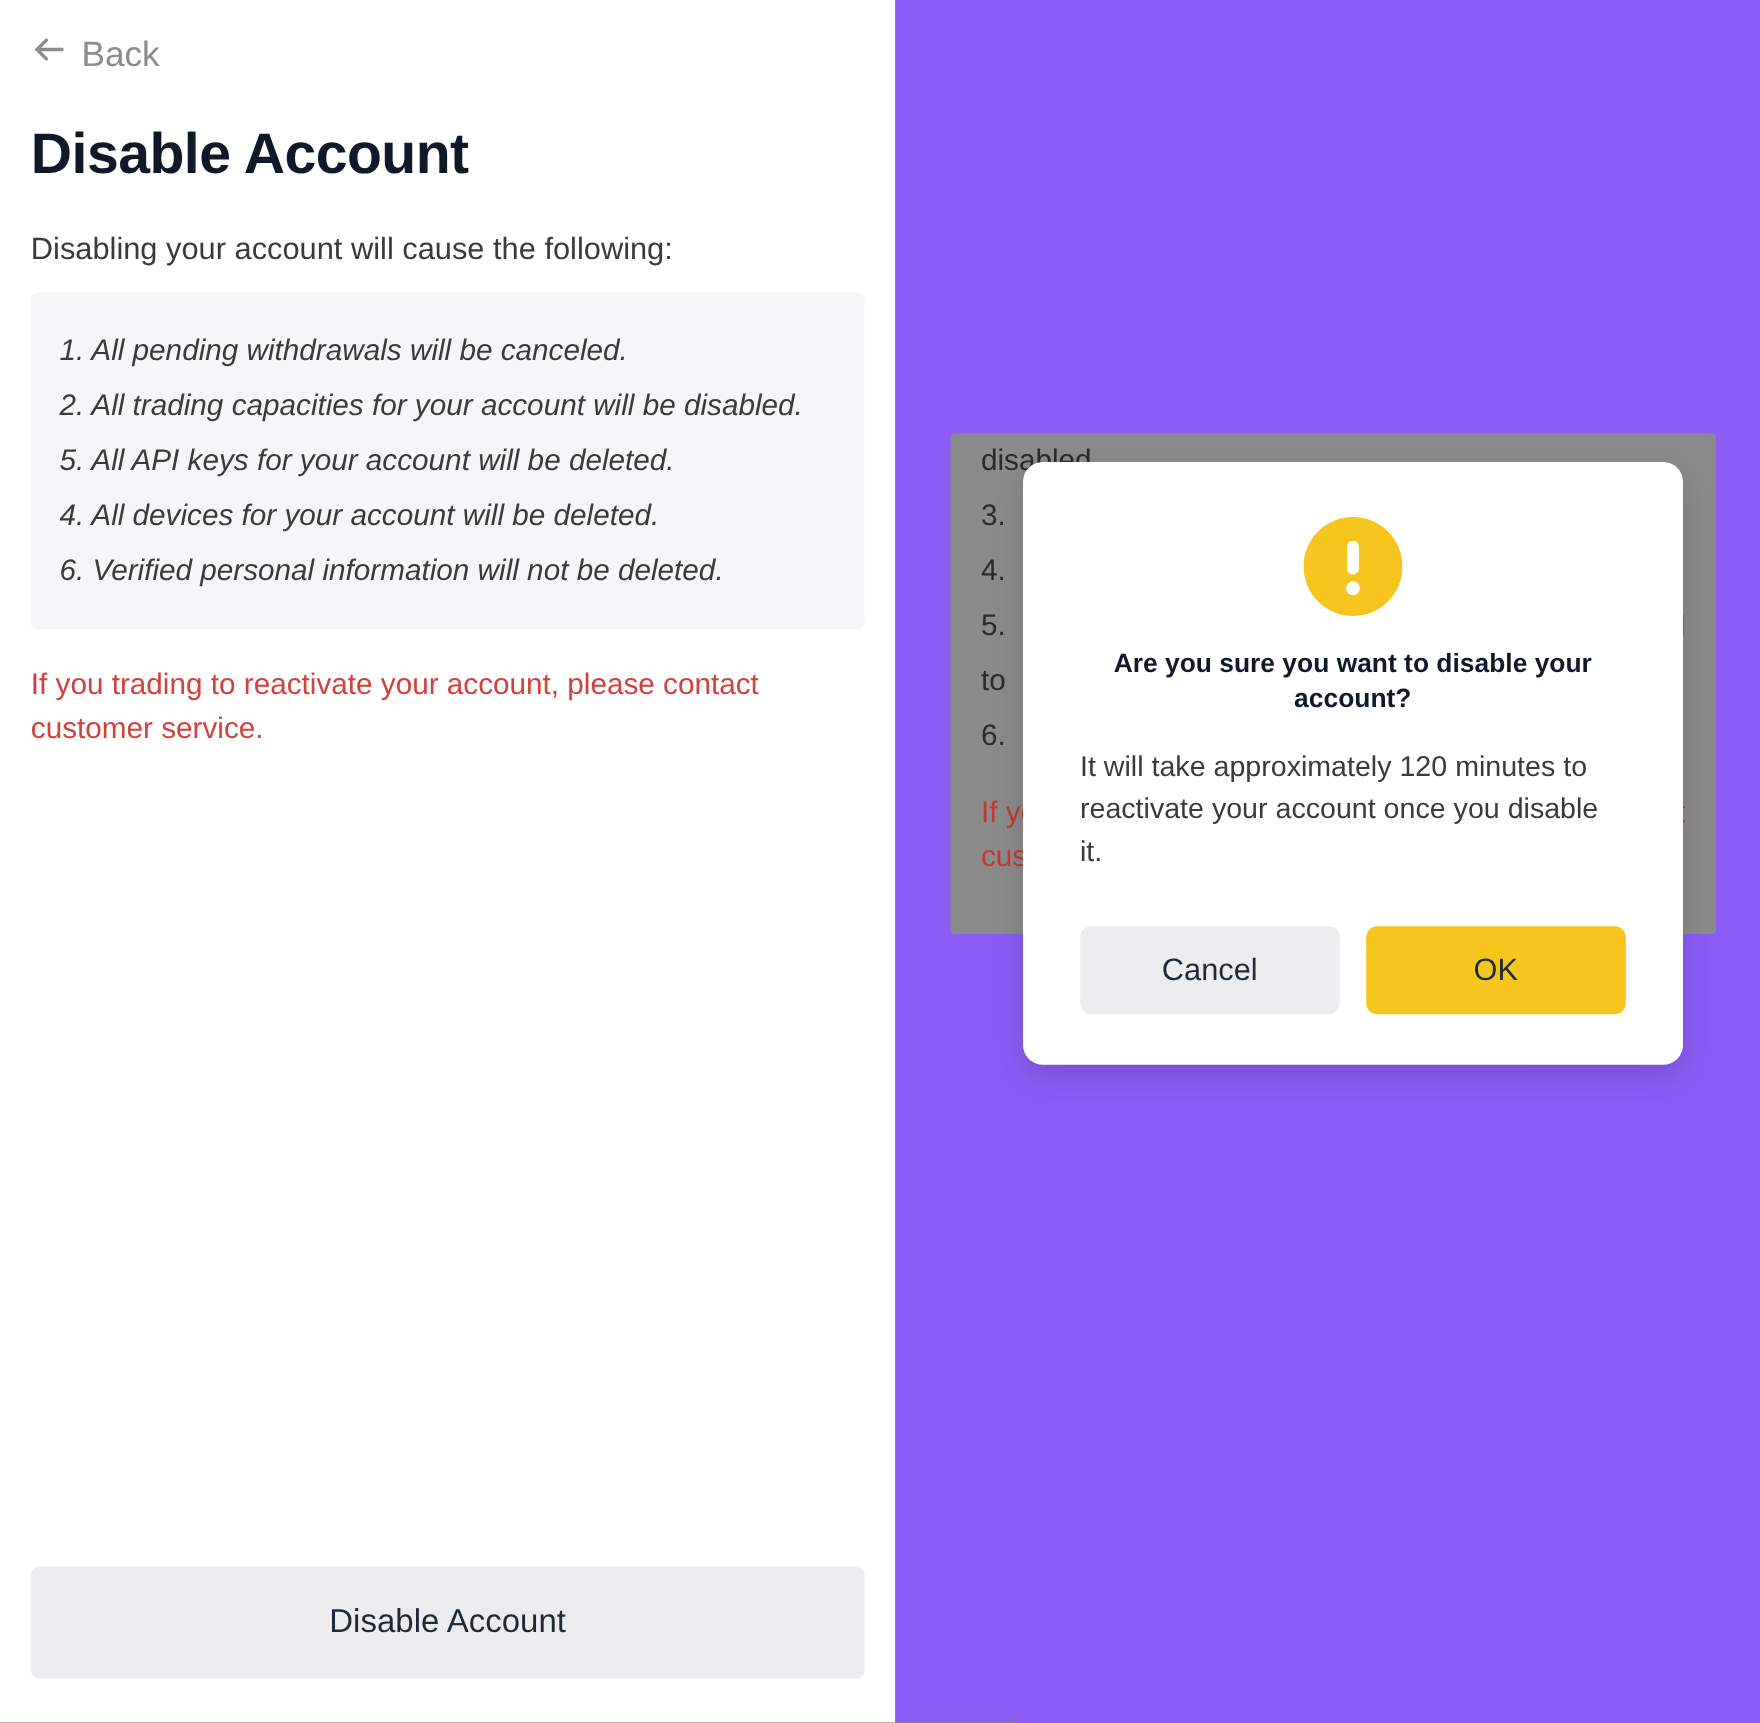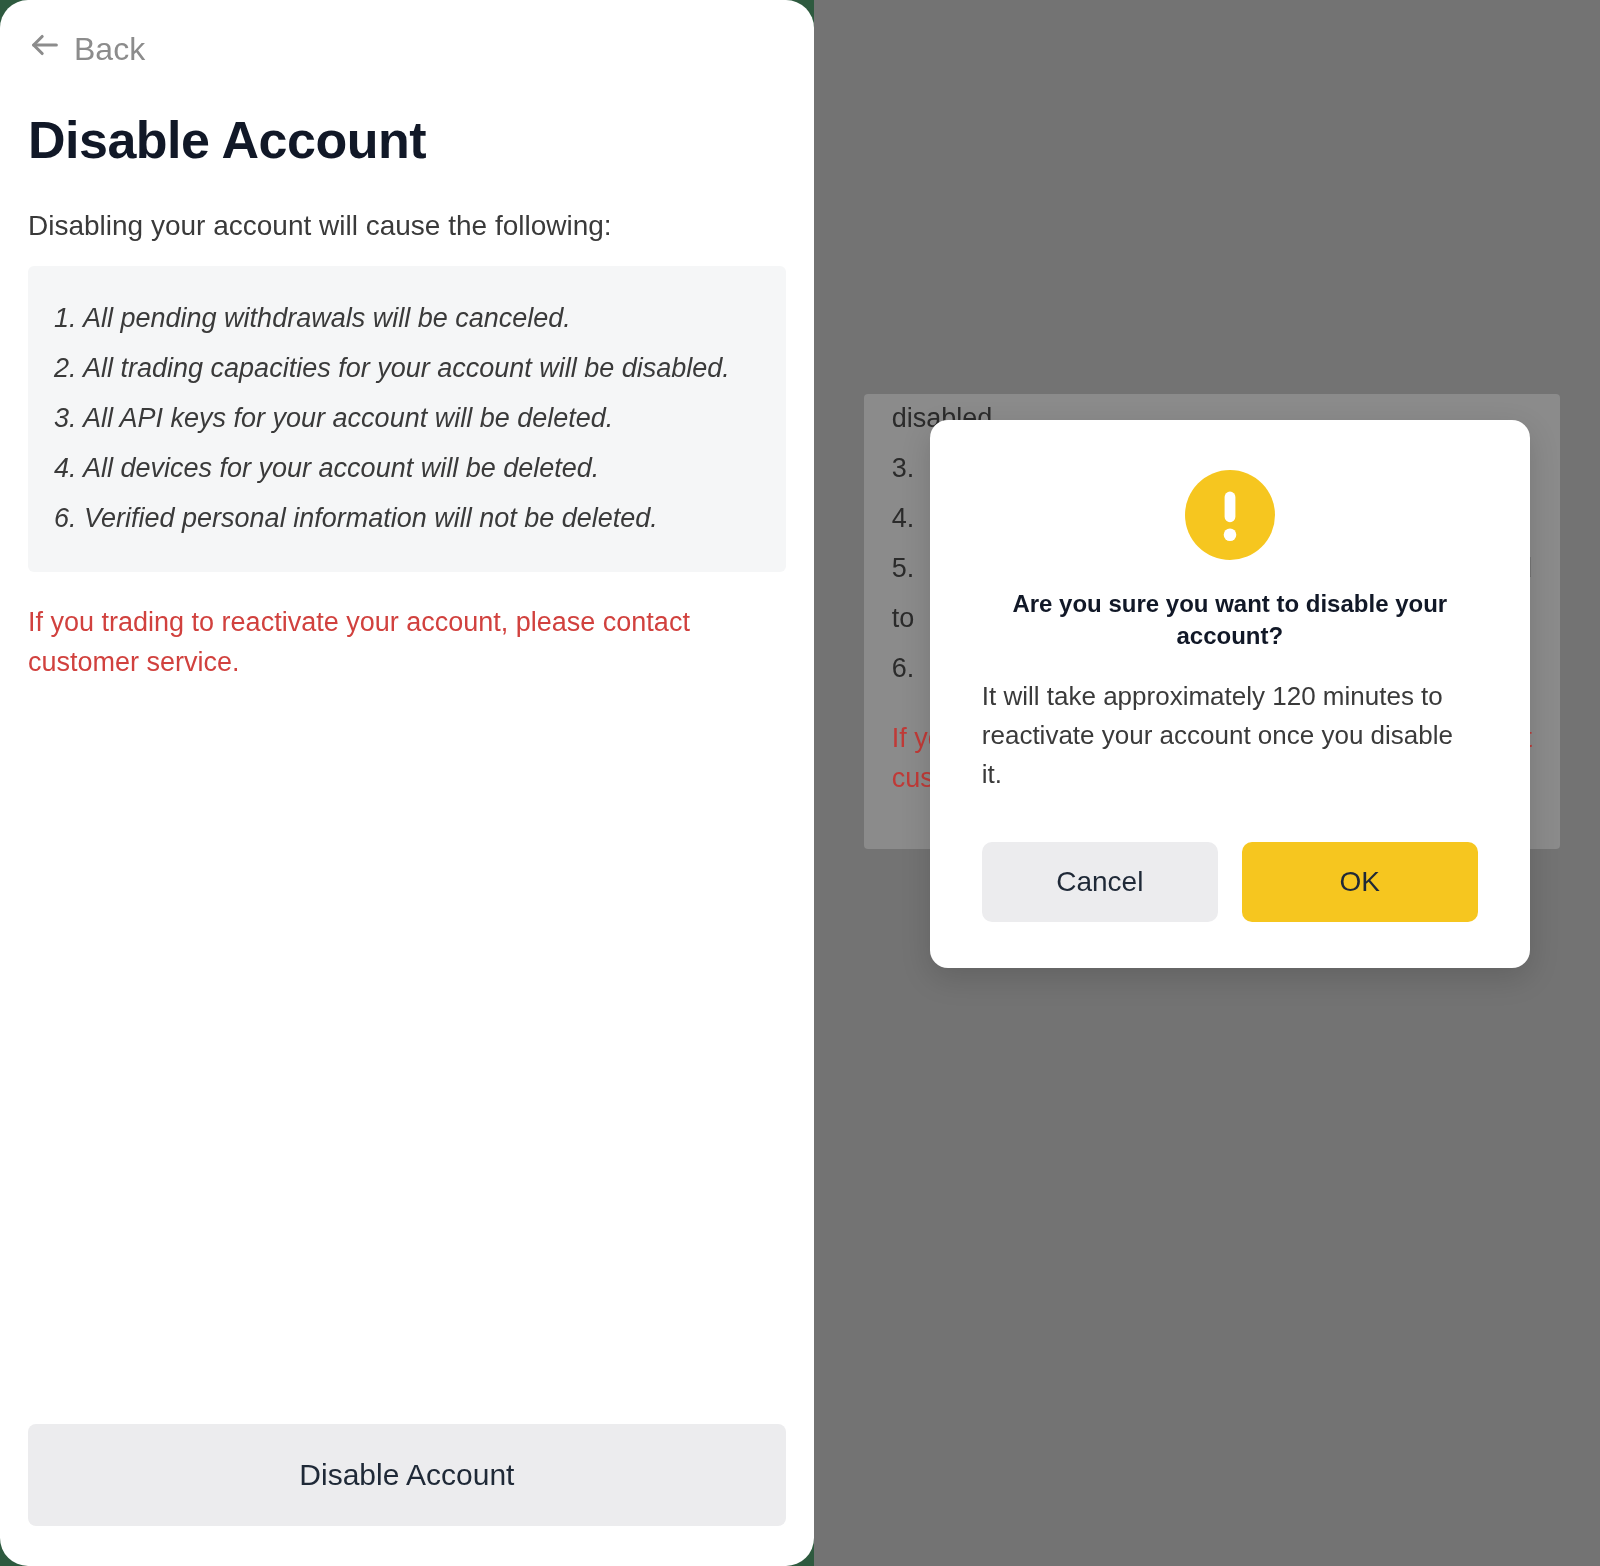--- a/index.html
+++ b/index.html
@@ -10,21 +10,20 @@
       display: flex;
       background: #2e5a3f;
     }
     .left-panel {
       width: 856px;
       height: 100%;
       background: #ffffff;
       padding: 28px 28px 40px 28px;
       display: flex;
       flex-direction: column;
-      border-radius: 28px;
     }
     .back-row {
       display: flex;
       align-items: center;
       gap: 12px;
       color: #8c8c8c;
       font-size: 32px;
       cursor: pointer;
       margin-bottom: 40px;
     }
@@ -66,21 +65,21 @@
       border-radius: 8px;
       padding: 34px 0;
       font-size: 30px;
       font-weight: 500;
       color: #1f2937;
       cursor: pointer;
     }
     .right-panel {
       width: 830px;
       height: 100%;
-      background: #737373;
+      background: #8b5cf6;
       position: relative;
     }
     .bg-card {
       position: absolute;
       top: 394px;
       left: 50px;
       right: 40px;
       background: #8b8b8b;
       border-radius: 4px;
       padding: 0 28px 50px 28px;
@@ -156,21 +155,21 @@
     <span>Back</span>
   </div>
 
   <div class="page-title">Disable Account</div>
 
   <div class="intro-text">Disabling your account will cause the following:</div>
 
   <div class="effects-box">
     <div class="effect-line">1. All pending withdrawals will be canceled.</div>
     <div class="effect-line">2. All trading capacities for your account will be disabled.</div>
-    <div class="effect-line">3. All API keys for your account will be deleted.</div>
+    <div class="effect-line">5. All API keys for your account will be deleted.</div>
     <div class="effect-line">4. All devices for your account will be deleted.</div>
     <div class="effect-line">6. Verified personal information will not be deleted.</div>
   </div>
 
   <div class="warning-text">If you trading to reactivate your account, please contact customer service.</div>
 
   <div class="spacer"></div>
 
   <button class="disable-btn">Disable Account</button>
 </div>

